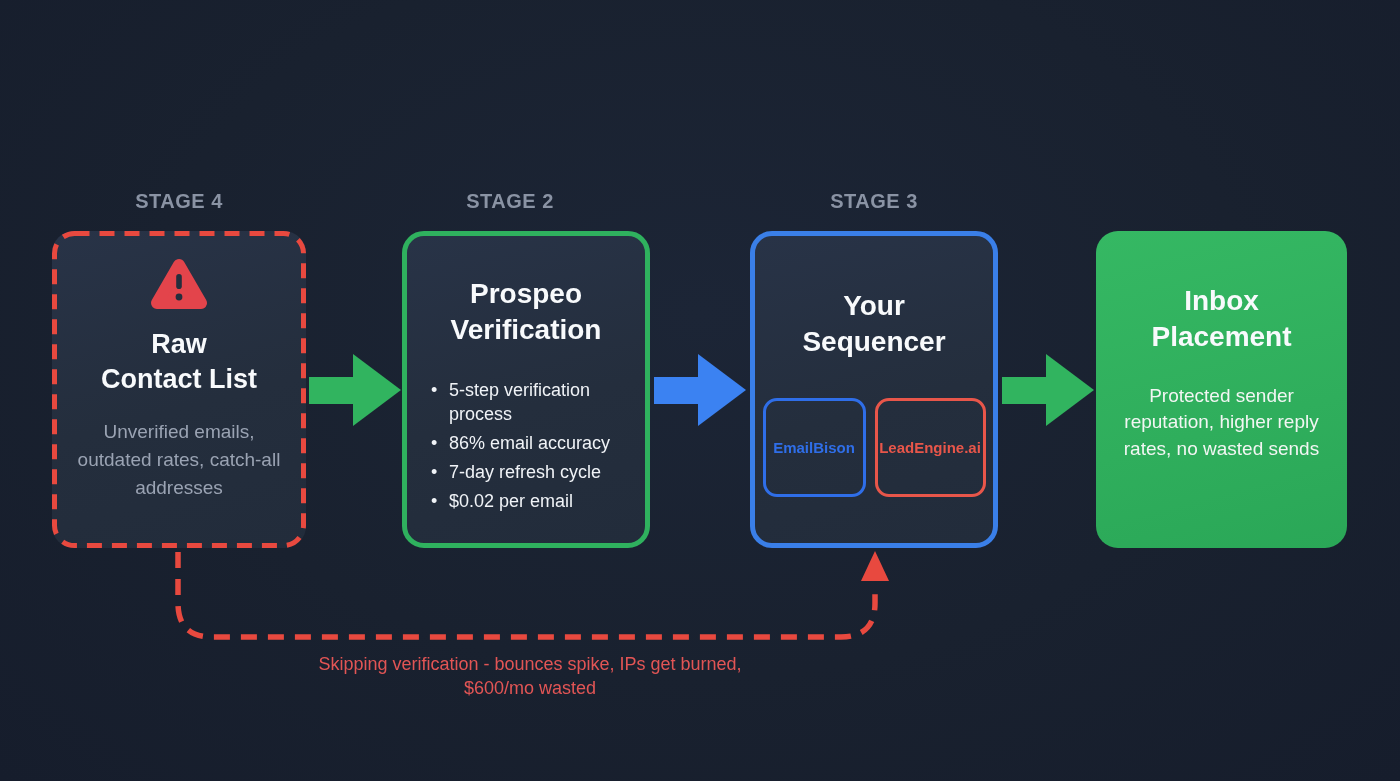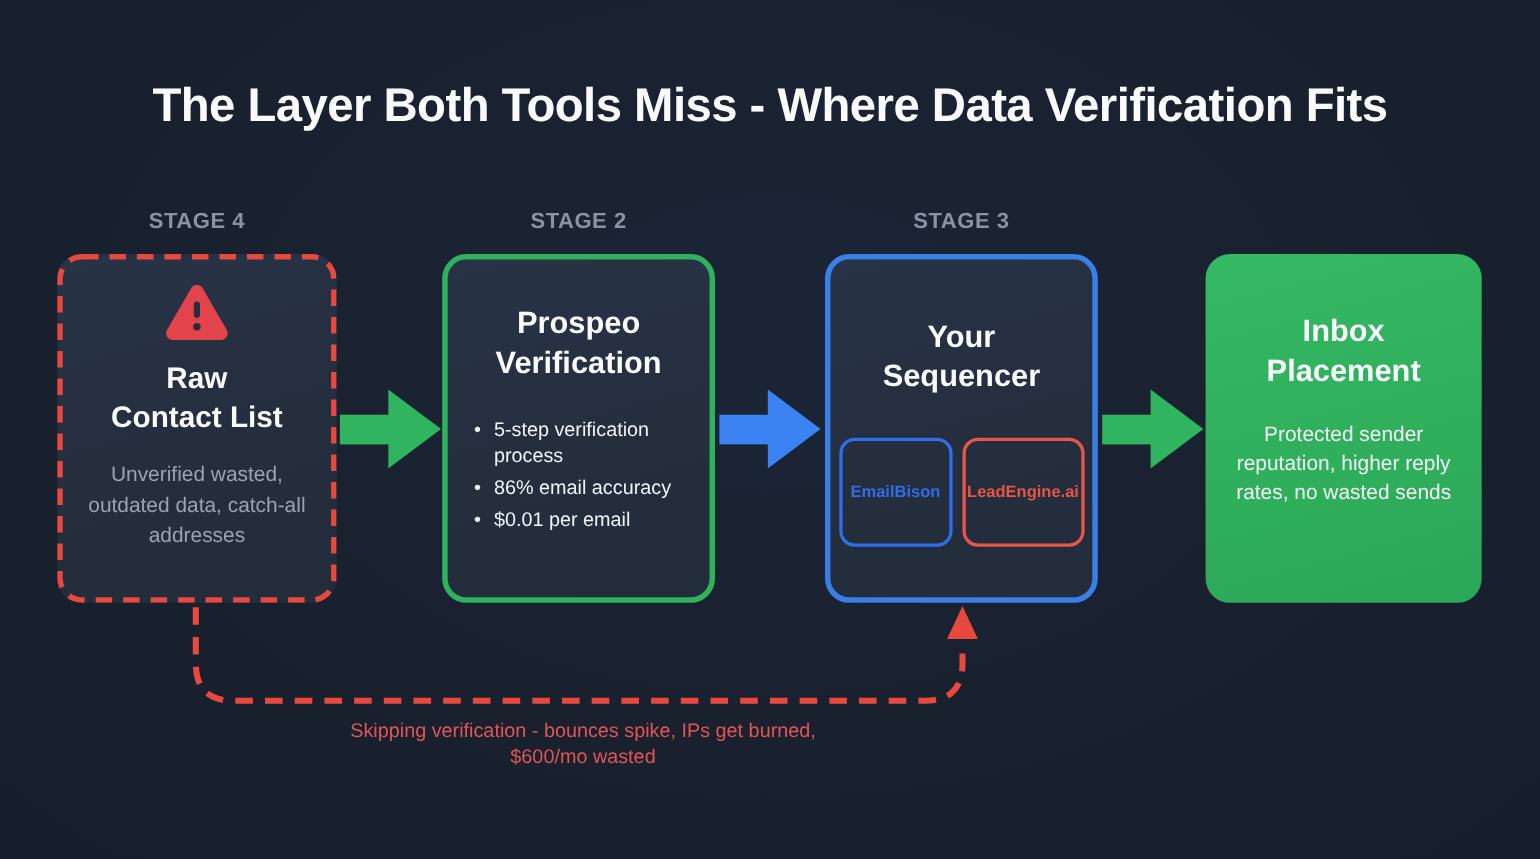--- a/index.html
+++ b/index.html
@@ -29,21 +29,21 @@
   .stage-label {
     position: absolute;
     top: 190px;
     text-align: center;
     color: #8a93a4;
     font-size: 20px;
     font-weight: bold;
     letter-spacing: 0.5px;
   }
   #stage-label-1 { left: 52px;  width: 254px; }
-  #stage-label-2 { left: 402px; width: 248px; }
+  #stage-label-2 { left: 386px; width: 248px; }
   #stage-label-3 { left: 750px; width: 248px; }
   #stage-label-4 { left: 1096px; width: 251px; }
 
   .stage-box {
     position: absolute;
     top: 231px;
     height: 317px;
     border-radius: 22px;
     background: linear-gradient(165deg, #283347 0%, #242e3d 55%, #222c3b 100%);
     display: flex;
@@ -177,49 +177,49 @@
     color: #e25555;
     font-size: 18px;
     line-height: 1.33;
   }
 </style>
 </head>
 <body>
 
 <div class="canvas">
 
-  <h1 class="main-title">The Layer Both Tools Miss - Where Data Verification Fits</h1>
 
   <div class="stage-label" id="stage-label-1">STAGE 4</div>
   <div class="stage-label" id="stage-label-2">STAGE 2</div>
   <div class="stage-label" id="stage-label-3">STAGE 3</div>
 
   <div class="stage-box" id="stage-box-1">
     <svg class="dashed-border-svg" viewBox="0 0 254 317">
       <rect x="2.5" y="2.5" width="249" height="312" rx="20" fill="none" stroke="#e8493f" stroke-width="5" stroke-dasharray="15 10"></rect>
     </svg>
     <div class="warning-icon-wrap">
       <svg width="58" height="52" viewBox="0 0 58 52">
         <path d="M29 8 L51 46 L7 46 Z" fill="#e3444b" stroke="#e3444b" stroke-width="12" stroke-linejoin="round"></path>
         <rect x="26.2" y="17" width="5.6" height="15" rx="2.8" fill="#242e3d"></rect>
         <circle cx="29" cy="40" r="3.4" fill="#242e3d"></circle>
       </svg>
     </div>
     <div class="box-title">Raw
 Contact List</div>
-    <div class="box-subtext">Unverified wasted, outdated data, catch-all addresses</div>
+    <div class="box-subtext">Unverified emails, outdated rates, catch-all addresses</div>
   </div>
 
   <div class="stage-box" id="stage-box-2">
     <div class="box-title">Prospeo
 Verification</div>
     <ul class="bullet-list">
       <li>5-step verification process</li>
       <li>86% email accuracy</li>
-      <li>$0.01 per email</li>
+      <li>7-day refresh cycle</li>
+      <li>$0.02 per email</li>
     </ul>
   </div>
 
   <div class="stage-box" id="stage-box-3">
     <div class="box-title">Your
 Sequencer</div>
     <div class="tool-row">
       <div class="tool-box" id="tool-emailbison">
         <span>EmailBison</span>
       </div>

